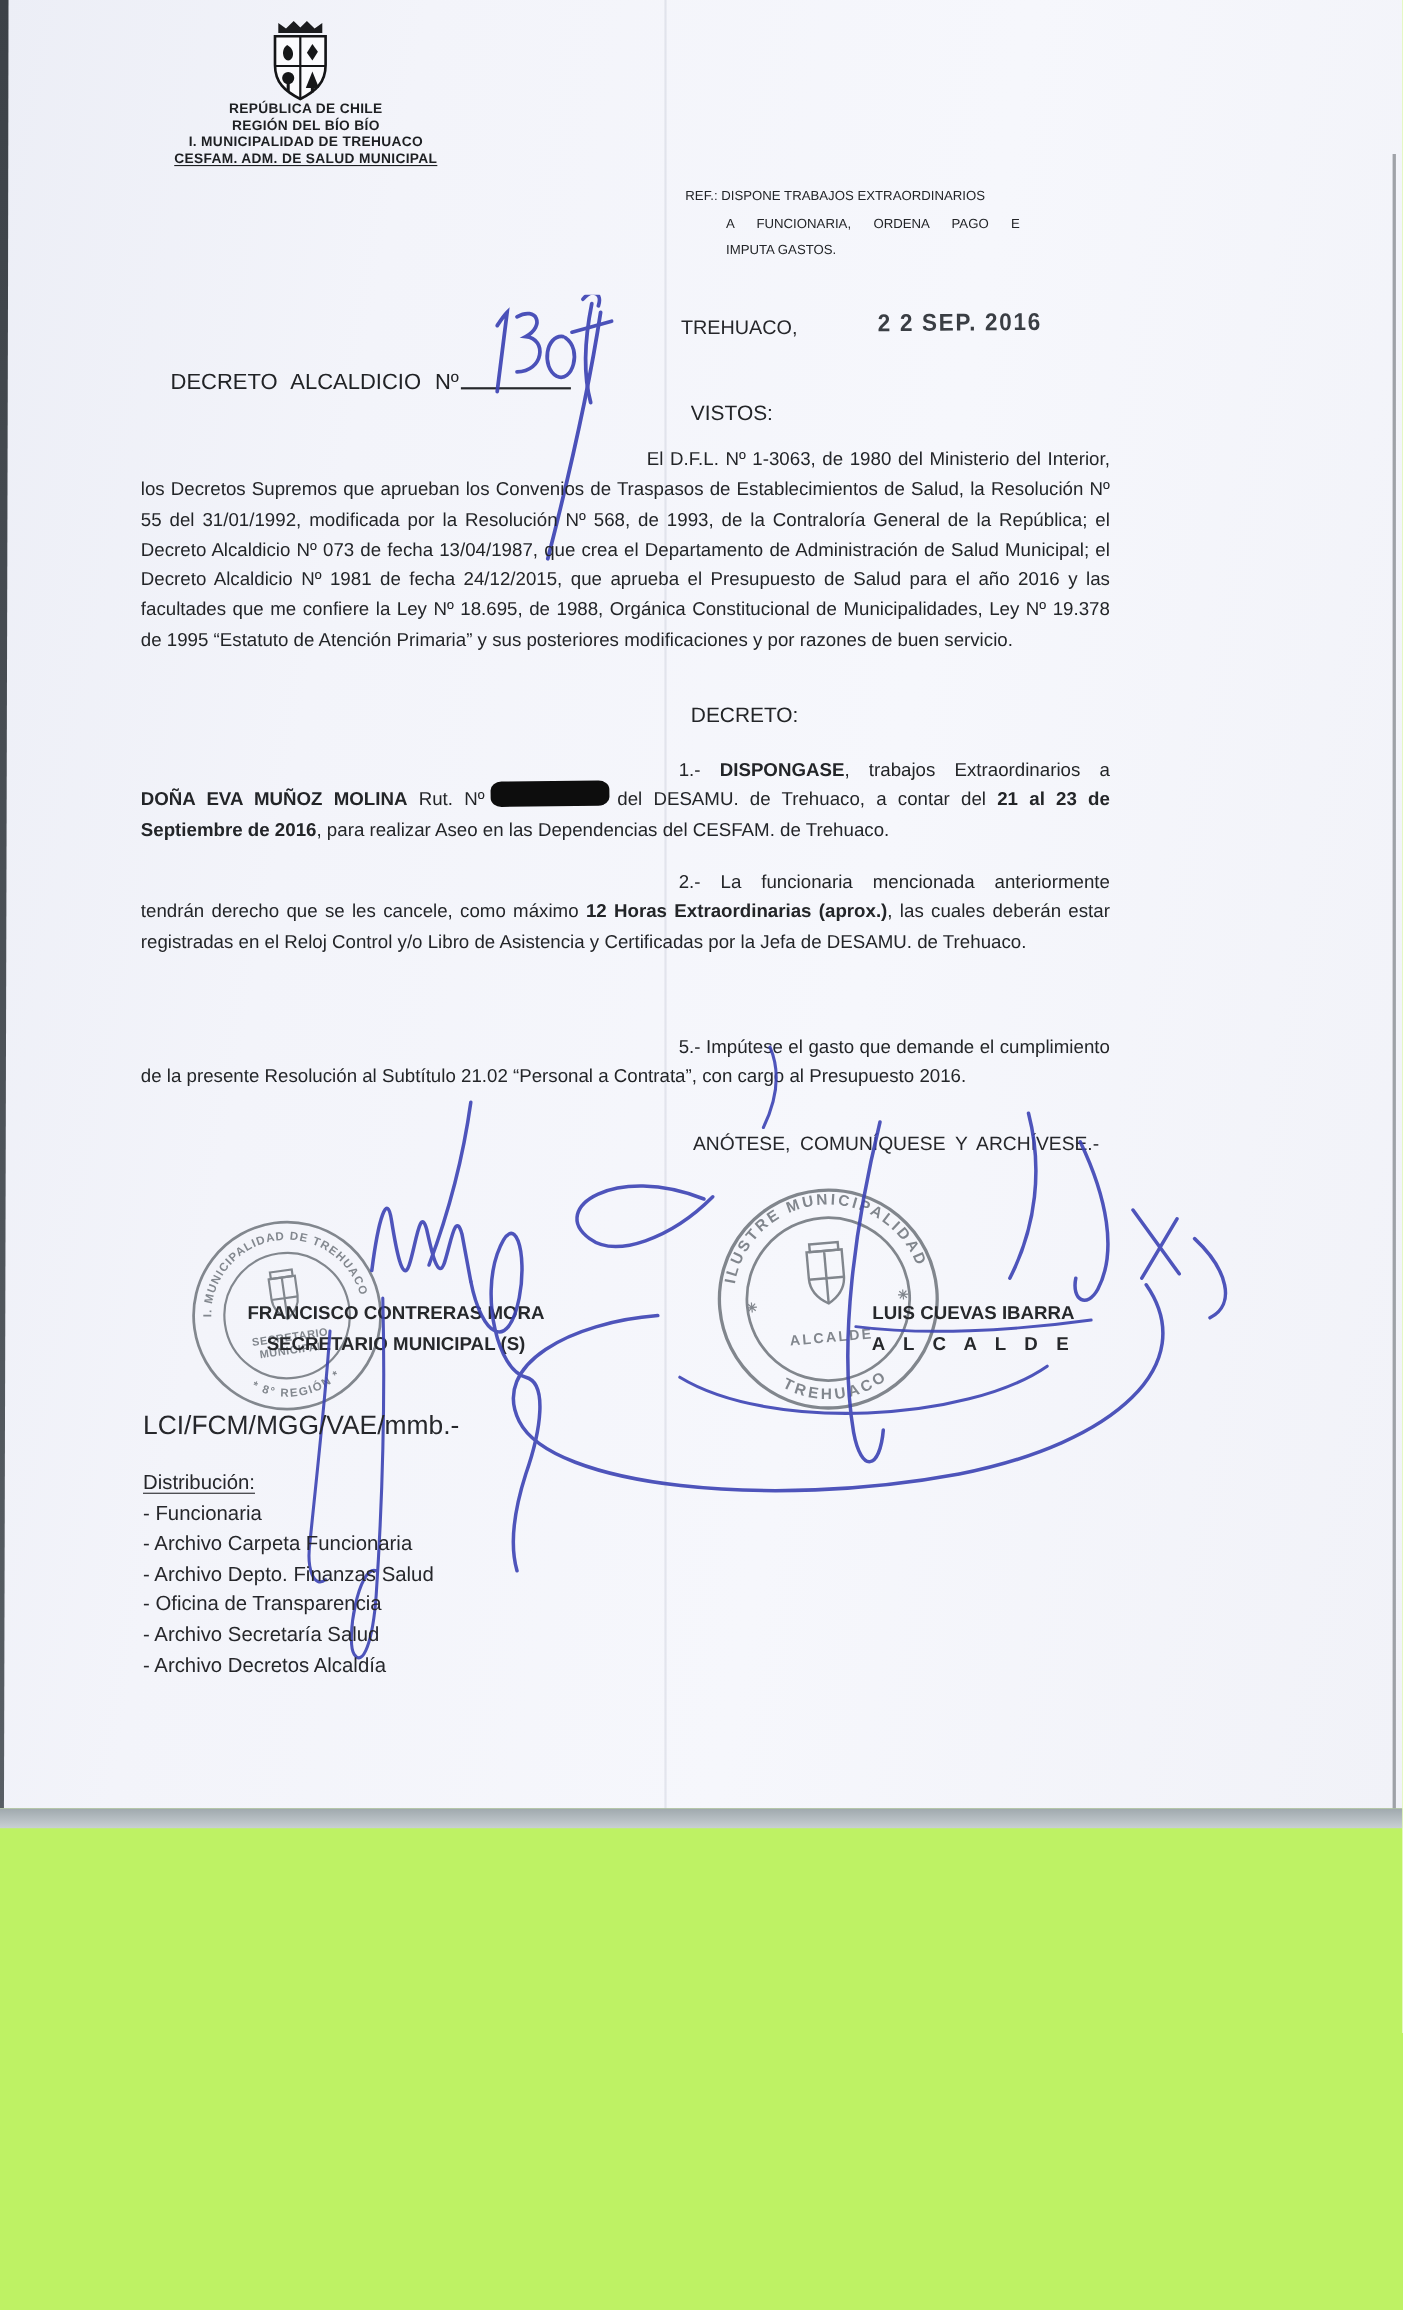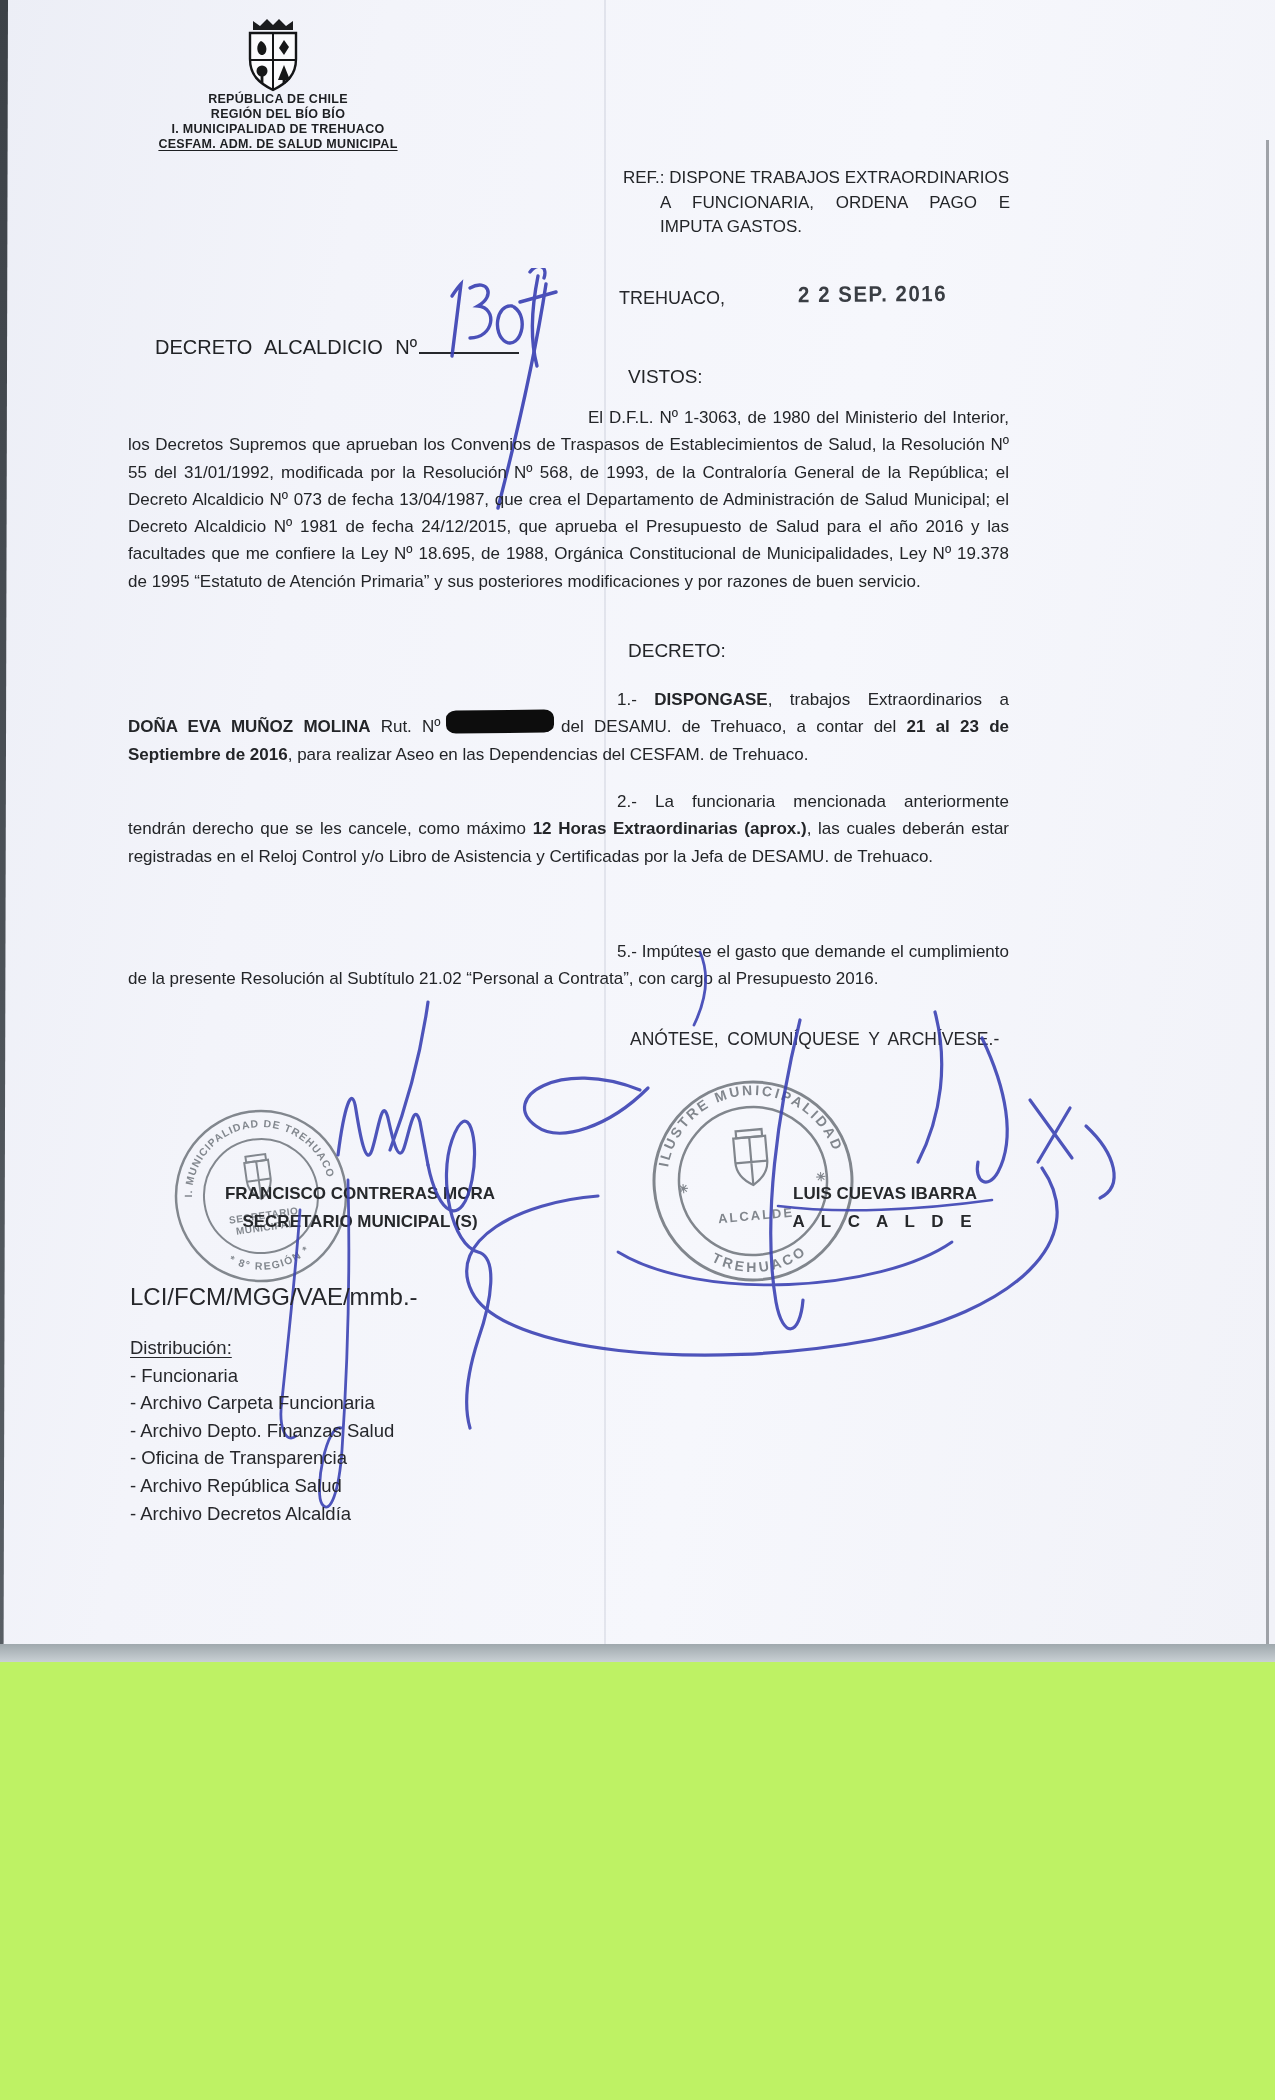--- a/index.html
+++ b/index.html
@@ -13,21 +13,21 @@
   .edge-right{position:absolute;left:1266px;top:140px;width:3px;height:1504px;background:rgba(90,95,100,.55);}
   .fold{position:absolute;left:604px;top:0;width:2px;height:1644px;background:rgba(130,136,160,.16);}
   .scan-bottom{position:absolute;left:0;top:1644px;width:1275px;height:18px;
                background:linear-gradient(#9fa8ad,#c9d0d4);}
   .abs{position:absolute;}
 
   .letterhead{left:118px;top:92px;width:320px;text-align:center;
               font-size:12.5px;line-height:15px;font-weight:600;letter-spacing:.3px;color:#1d1f22;}
   .lh-underline{text-decoration:underline;text-underline-offset:2px;}
 
-  .ref{left:623px;top:166px;width:400px;font-size:17px;line-height:24.5px;color:#232528;}
+  .ref{left:623px;top:166px;width:400px;font-size:12px;line-height:24.5px;color:#232528;}
   .ref-l2{padding-left:37px;word-spacing:17px;}
   .ref-l3{padding-left:37px;}
 
   .dateline{left:619px;top:288px;font-size:18px;}
   .datestamp{left:798px;top:282px;font-size:20.5px;font-weight:bold;letter-spacing:1.5px;
              color:#3a3e44;transform:rotate(-.5deg) scaleY(1.08);}
 
   .decline{left:155px;top:334px;font-size:20px;word-spacing:7px;color:#212326;}
   .dec-blank{display:inline-block;width:100px;border-bottom:2px solid #26282c;height:18px;margin-left:2px;}
 
@@ -205,16 +205,16 @@
   </svg>
 
   <div class="abs initials">LCI/FCM/MGG/VAE/mmb.-</div>
 
   <div class="abs dist">
     <div class="dist-label">Distribución:</div>
     <div>- Funcionaria</div>
     <div>- Archivo Carpeta Funcionaria</div>
     <div>- Archivo Depto. Finanzas Salud</div>
     <div>- Oficina de Transparencia</div>
-    <div>- Archivo República Salud</div>
+    <div>- Archivo Secretaría Salud</div>
     <div>- Archivo Decretos Alcaldía</div>
   </div>
 </div>
 
 </body></html>

